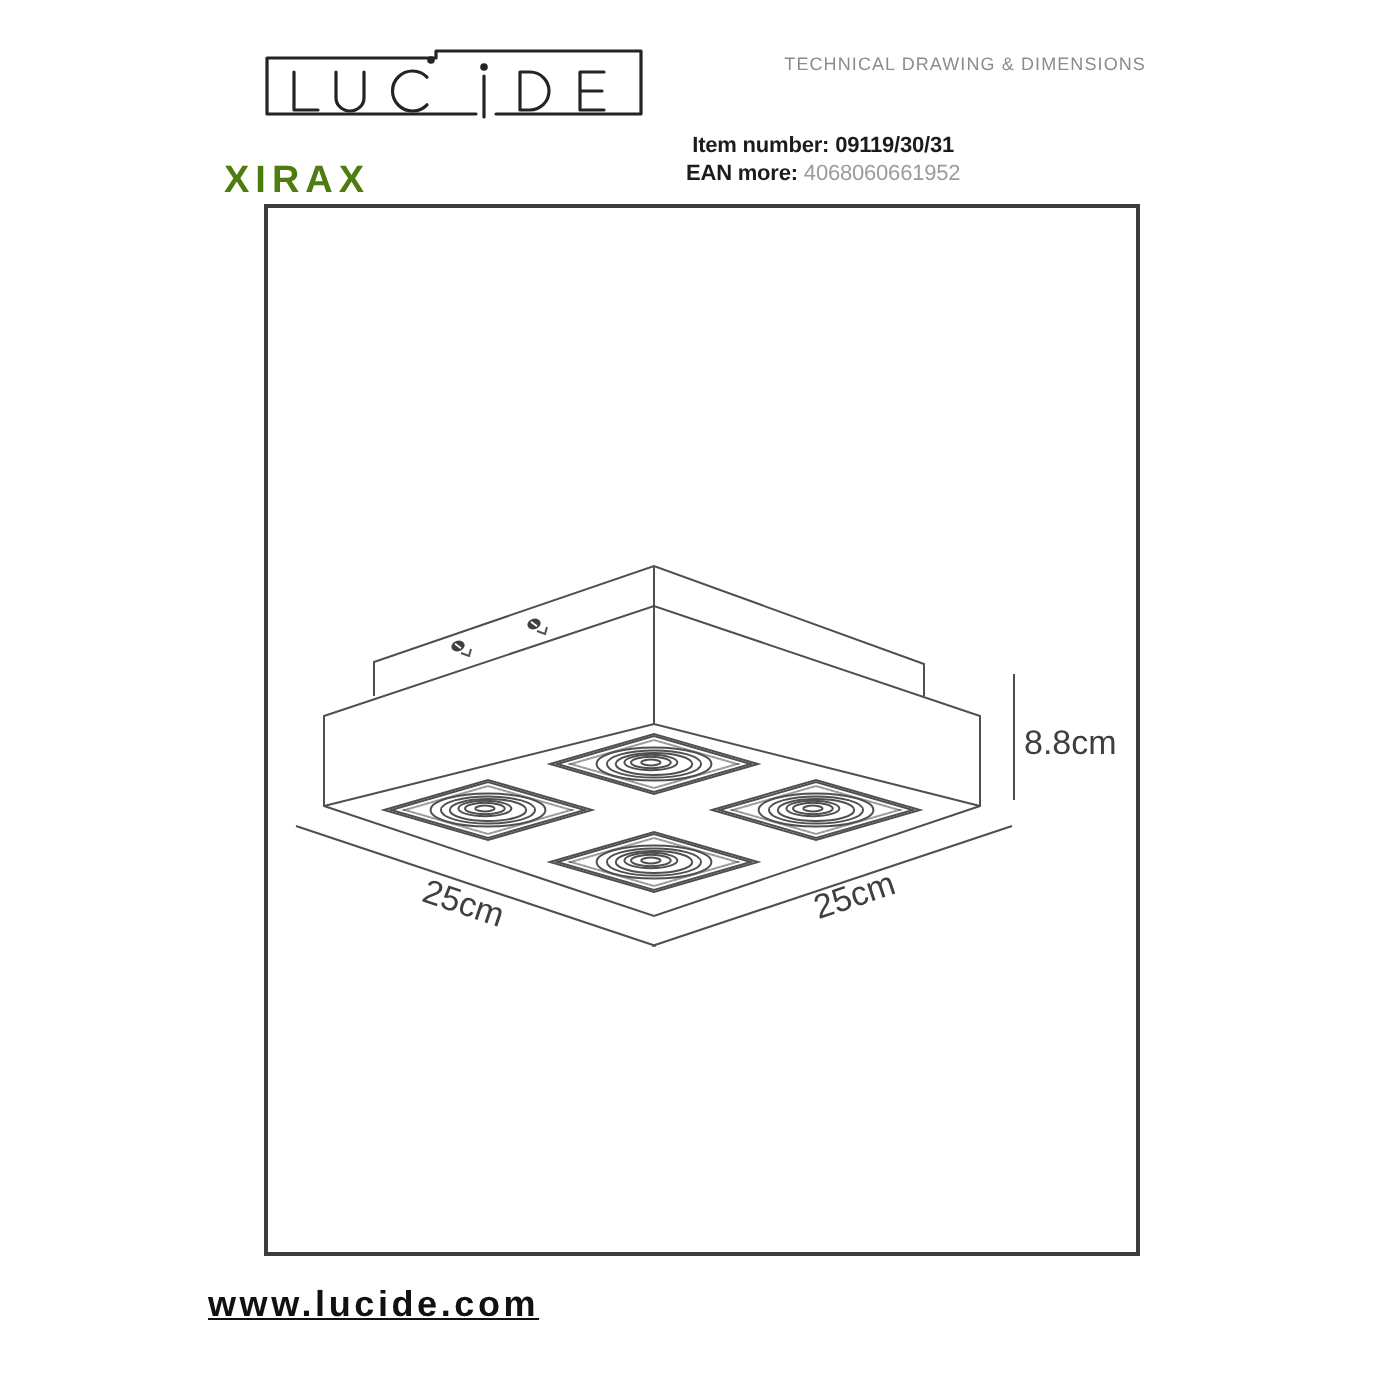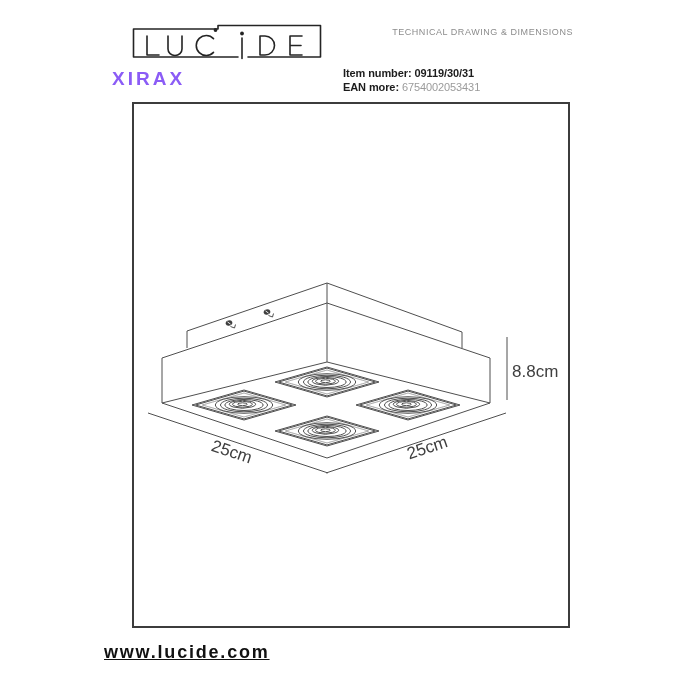--- a/index.html
+++ b/index.html
@@ -1,27 +1,27 @@
 <!DOCTYPE html>
 <html><head>
 <meta charset="utf-8">
 <style>
   html,body { margin:0; padding:0; background:#fff; }
   .page {
     position:relative; width:700px; height:700px; background:#ffffff;
-    font-family:"Liberation Sans", sans-serif; overflow:hidden;
+    font-family:"Liberation Sans", sans-serif; overflow:hidden;text-align:center;
   }
   .logo { position:absolute; left:132px; top:24px; width:190px; height:36px; }
   .doc-title {
     position:absolute; top:27px; right:127px;
     font-size:9px; letter-spacing:.55px; color:#8c8c8c; white-space:nowrap;
   }
   .product-name {
-    position:absolute; top:68px; left:112px;
-    font-size:19px; font-weight:bold; letter-spacing:3px; color:#8b5cf6;
+    position:absolute; top:80px; left:112px;
+    font-size:19px; font-weight:bold; letter-spacing:3px; color:#4d7c0f;
   }
   .item-block {
     position:absolute; top:67px; left:343px;
     font-size:11px; line-height:13.5px; color:#1c1c1c; white-space:nowrap; letter-spacing:-.1px;
   }
   .item-block .lbl { font-weight:bold; }
   .item-block .val-bold { font-weight:bold; }
   .item-block .val-gray { color:#9b9b9b; font-weight:normal; }
   .frame {
     position:absolute; left:132px; top:102px; width:438px; height:526px;
@@ -61,21 +61,21 @@
 
   <div class="product-name">XIRAX</div>
 
   <div class="item-block">
     <div>
       <span class="lbl">Item number:</span>
       <span class="val-bold">09119/30/31</span>
     </div>
     <div>
       <span class="lbl">EAN more:</span>
-      <span class="val-gray">6754002053431</span>
+      <span class="val-gray">4068060661952</span>
     </div>
   </div>
 
   <div class="frame"></div>
 
   <svg class="drawing" viewBox="0 0 700 700">
     <defs>
       <g id="spotdef">
         <rect class="tl" vector-effect="non-scaling-stroke" x="-1" y="-1" width="2" height="2"></rect>
         <rect class="tl" vector-effect="non-scaling-stroke" x="-0.93" y="-0.93" width="1.86" height="1.86"></rect>

